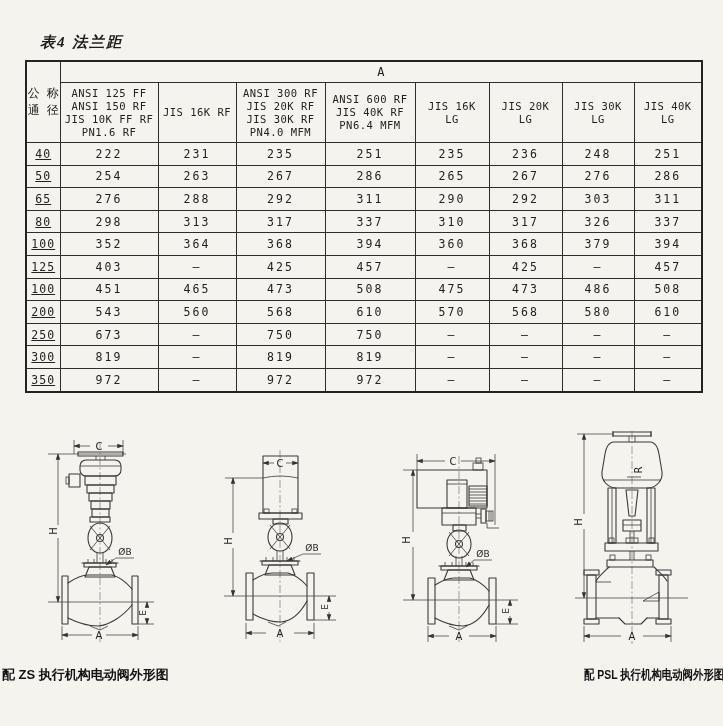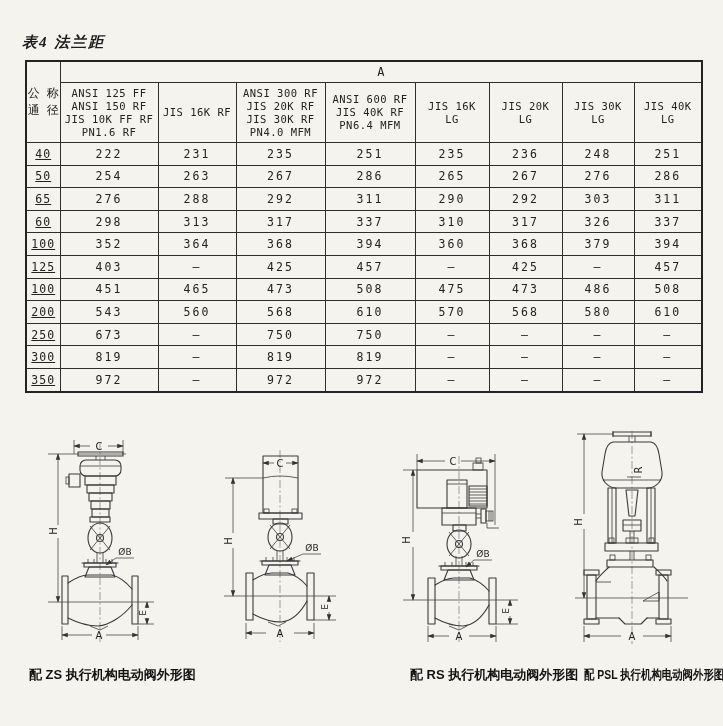--- a/index.html
+++ b/index.html
@@ -1,18 +1,18 @@
 <!DOCTYPE html>
 <html><head>
 <meta charset="utf-8">
 <style>
   html,body{margin:0;padding:0;background:#e8e6e2;}
   .page{position:relative;width:723px;height:726px;background:#f5f3ee;overflow:hidden;
         font-family:"Liberation Serif",serif;color:#1b1b1b;}
-  .title{position:absolute;left:22px;top:33px;font-style:italic;font-weight:bold;
+  .title{position:absolute;left:40px;top:33px;font-style:italic;font-weight:bold;
          font-size:15px;letter-spacing:2px;white-space:nowrap;}
   
   table.flange{position:absolute;left:25px;top:60px;width:676px;border-collapse:collapse;
          table-layout:fixed;border:2px solid #232323;}
   table.flange th,table.flange td{border:1px solid #2e2e2e;text-align:center;vertical-align:middle;
          padding:0;font-weight:normal;color:#222;}
   tr.row-a th{height:20px;font:12px "DejaVu Sans Mono",monospace;}
   th.corner{font-family:"Liberation Serif",serif;font-size:12px;line-height:16px;}
   tr.spec th{height:59px;font:10.5px/13px "DejaVu Sans Mono",monospace;letter-spacing:.5px;}
   tbody td{height:21.6px;font:11.5px "DejaVu Sans Mono",monospace;letter-spacing:2px;}
@@ -124,21 +124,21 @@
           <td>276</td>
           <td>288</td>
           <td>292</td>
           <td>311</td>
           <td>290</td>
           <td>292</td>
           <td>303</td>
           <td>311</td>
         </tr>
         <tr>
-          <td class="dn">60</td>
+          <td class="dn">80</td>
           <td>298</td>
           <td>313</td>
           <td>317</td>
           <td>337</td>
           <td>310</td>
           <td>317</td>
           <td>326</td>
           <td>337</td>
         </tr>
         <tr>
@@ -520,17 +520,16 @@
     </g>
     <g>
       <line class="dim" x1="31" y1="196" x2="31" y2="212"></line>
         <line class="dim" x1="118" y1="196" x2="118" y2="212"></line>
       <line class="dim" x1="31" y1="206" x2="68" y2="206" marker-start="url(#a4)"></line>
       <line class="dim" x1="90" y1="206" x2="118" y2="206" marker-end="url(#a4)"></line>
       <text class="dt" x="79" y="210" text-anchor="middle">A</text>
     </g>
   </svg>
 
-  <div class="cap" style="left:29px">配 ZS 执行机构电动阀外形图</div>
-  <div class="cap" style="left:410px">配 RS 执行机构电动阀外形图</div>
+  <div class="cap" style="left:2px">配 ZS 执行机构电动阀外形图</div>
   <div class="cap c4" style="left:584px">配 PSL 执行机构电动阀外形图</div>
 
 </div>
 
 </body></html>

